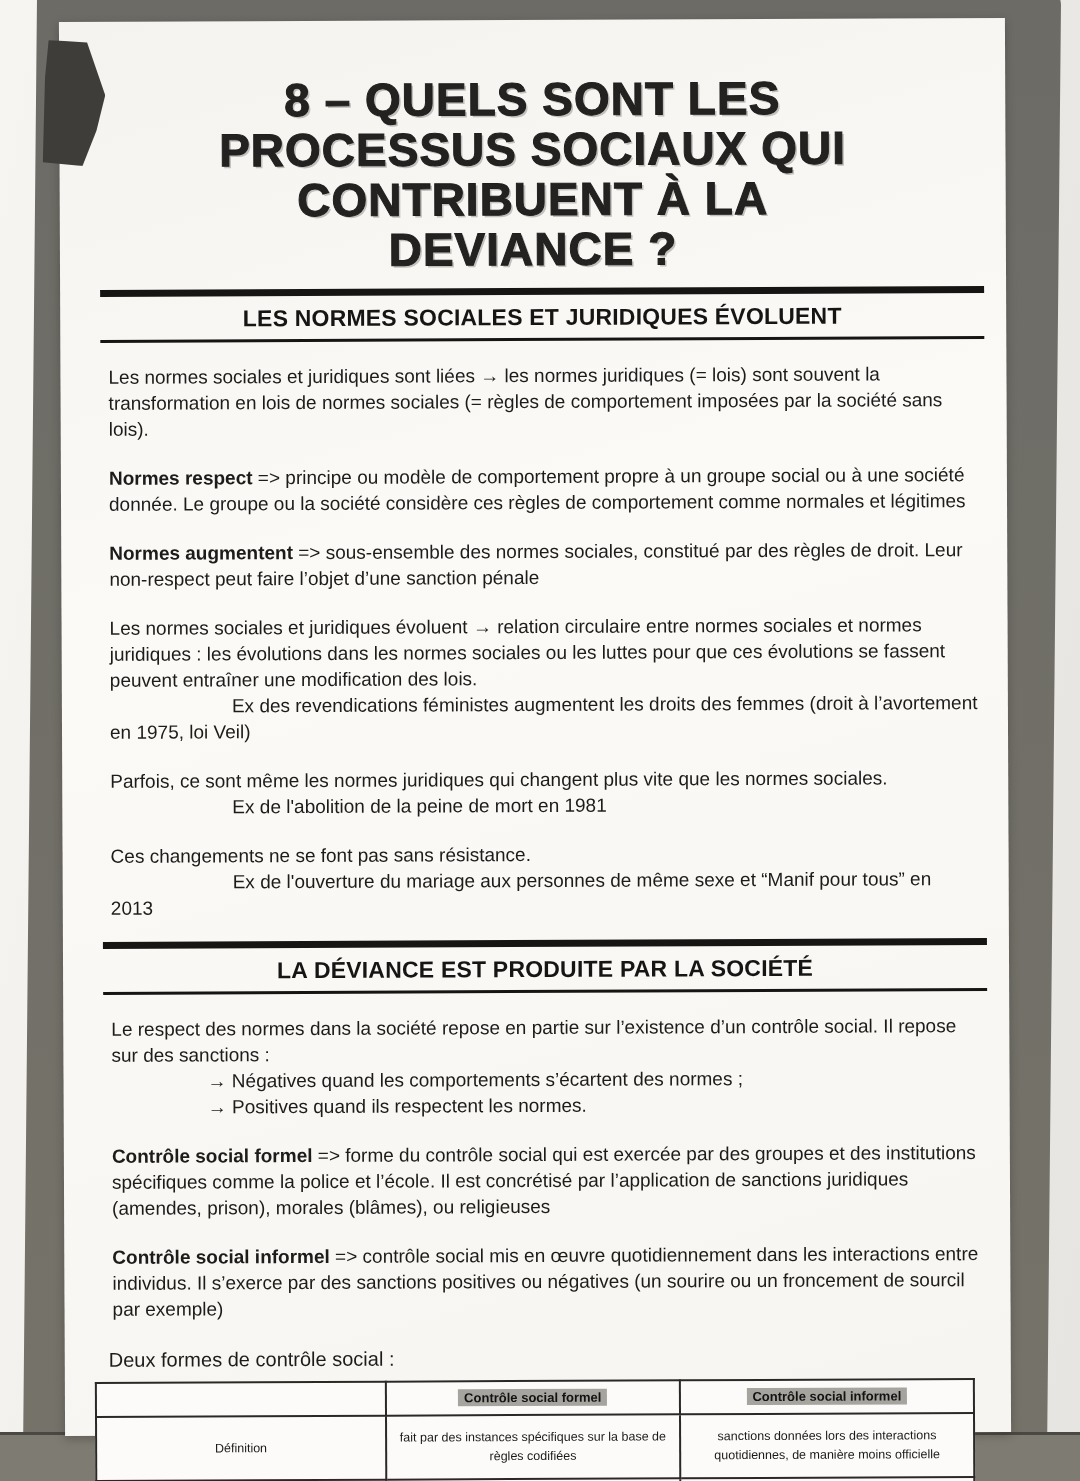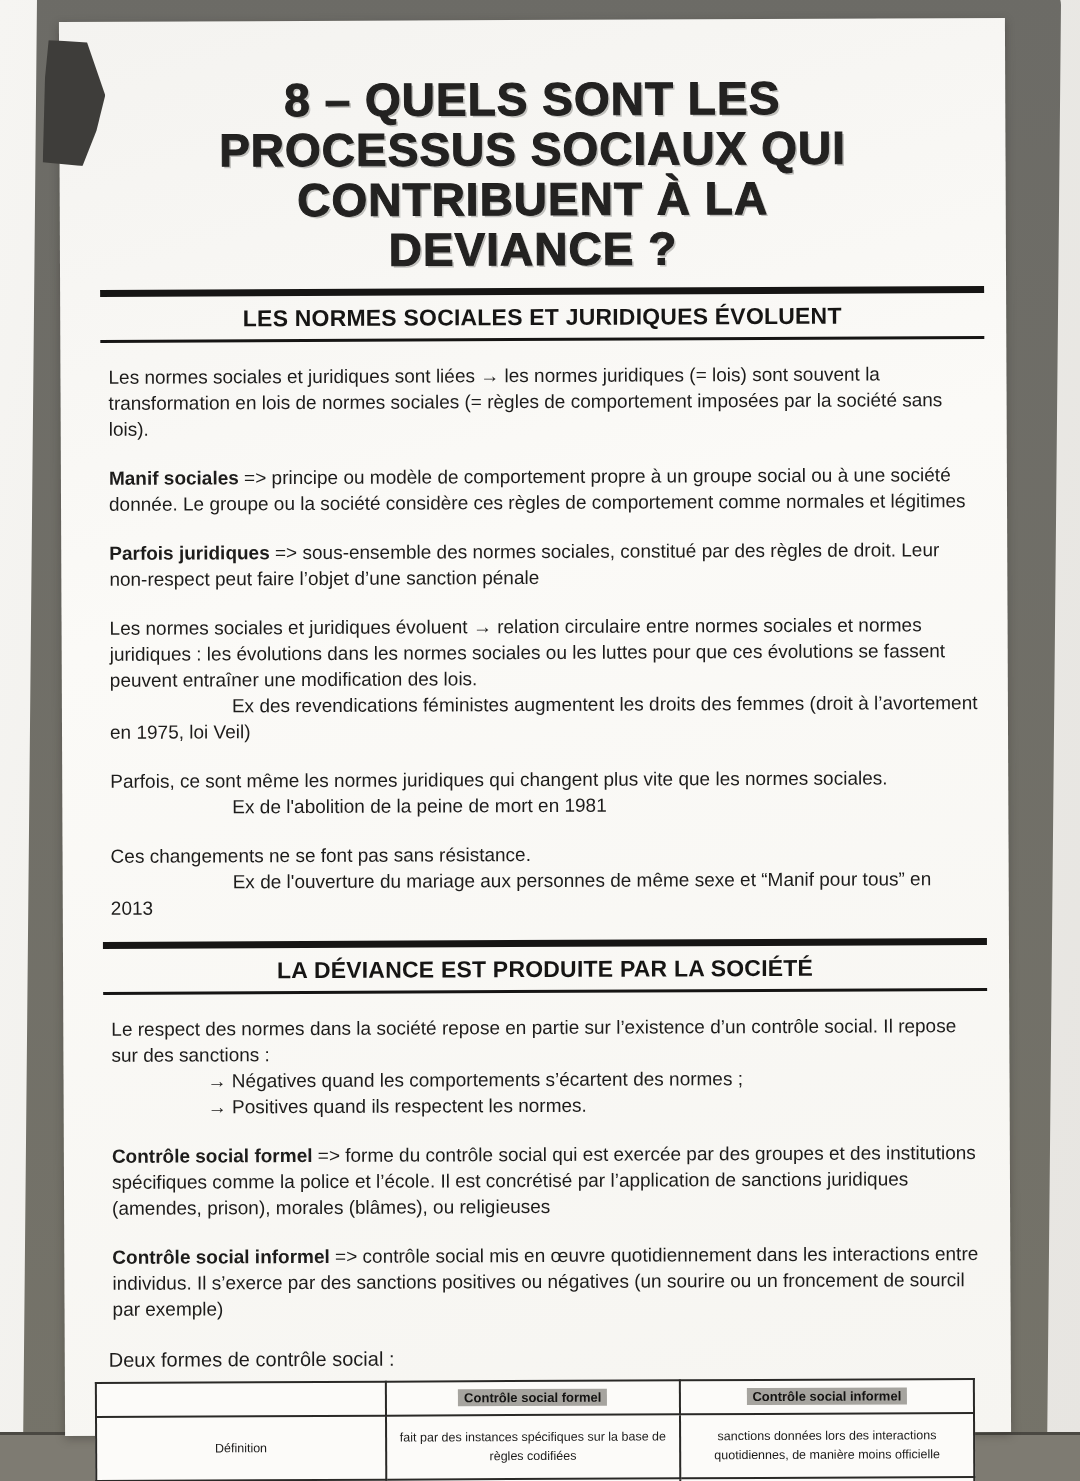--- a/index.html
+++ b/index.html
@@ -125,25 +125,25 @@
   </h1>
 
   <div class="sec-heading">
     <span>LES NORMES SOCIALES ET JURIDIQUES ÉVOLUENT</span>
   </div>
 
   <div class="bodycol">
     <p class="block first">Les normes sociales et juridiques sont liées → les normes juridiques (= lois) sont souvent la transformation en lois de normes sociales (= règles de comportement imposées par la société sans lois).</p>
 
     <p class="block">
-      <span class="lead">Manif sociales</span><span> =&gt; principe ou modèle de comportement propre à un groupe social ou à une société donnée. Le groupe ou la société considère ces règles de comportement comme normales et légitimes</span>
-    </p>
-
-    <p class="block">
-      <span class="lead">Parfois juridiques</span><span> =&gt; sous-ensemble des normes sociales, constitué par des règles de droit. Leur non-respect peut faire l’objet d’une sanction pénale</span>
+      <span class="lead">Normes respect</span><span> =&gt; principe ou modèle de comportement propre à un groupe social ou à une société donnée. Le groupe ou la société considère ces règles de comportement comme normales et légitimes</span>
+    </p>
+
+    <p class="block">
+      <span class="lead">Normes augmentent</span><span> =&gt; sous-ensemble des normes sociales, constitué par des règles de droit. Leur non-respect peut faire l’objet d’une sanction pénale</span>
     </p>
 
     <div class="block">
       <p>Les normes sociales et juridiques évoluent → relation circulaire entre normes sociales et normes juridiques : les évolutions dans les normes sociales ou les luttes pour que ces évolutions se fassent peuvent entraîner une modification des lois.</p>
       <p class="example">Ex des revendications féministes augmentent les droits des femmes (droit à l’avortement en 1975, loi Veil)</p>
     </div>
 
     <div class="block">
       <p>Parfois, ce sont même les normes juridiques qui changent plus vite que les normes sociales.</p>
       <p class="example">Ex de l'abolition de la peine de mort en 1981</p>

